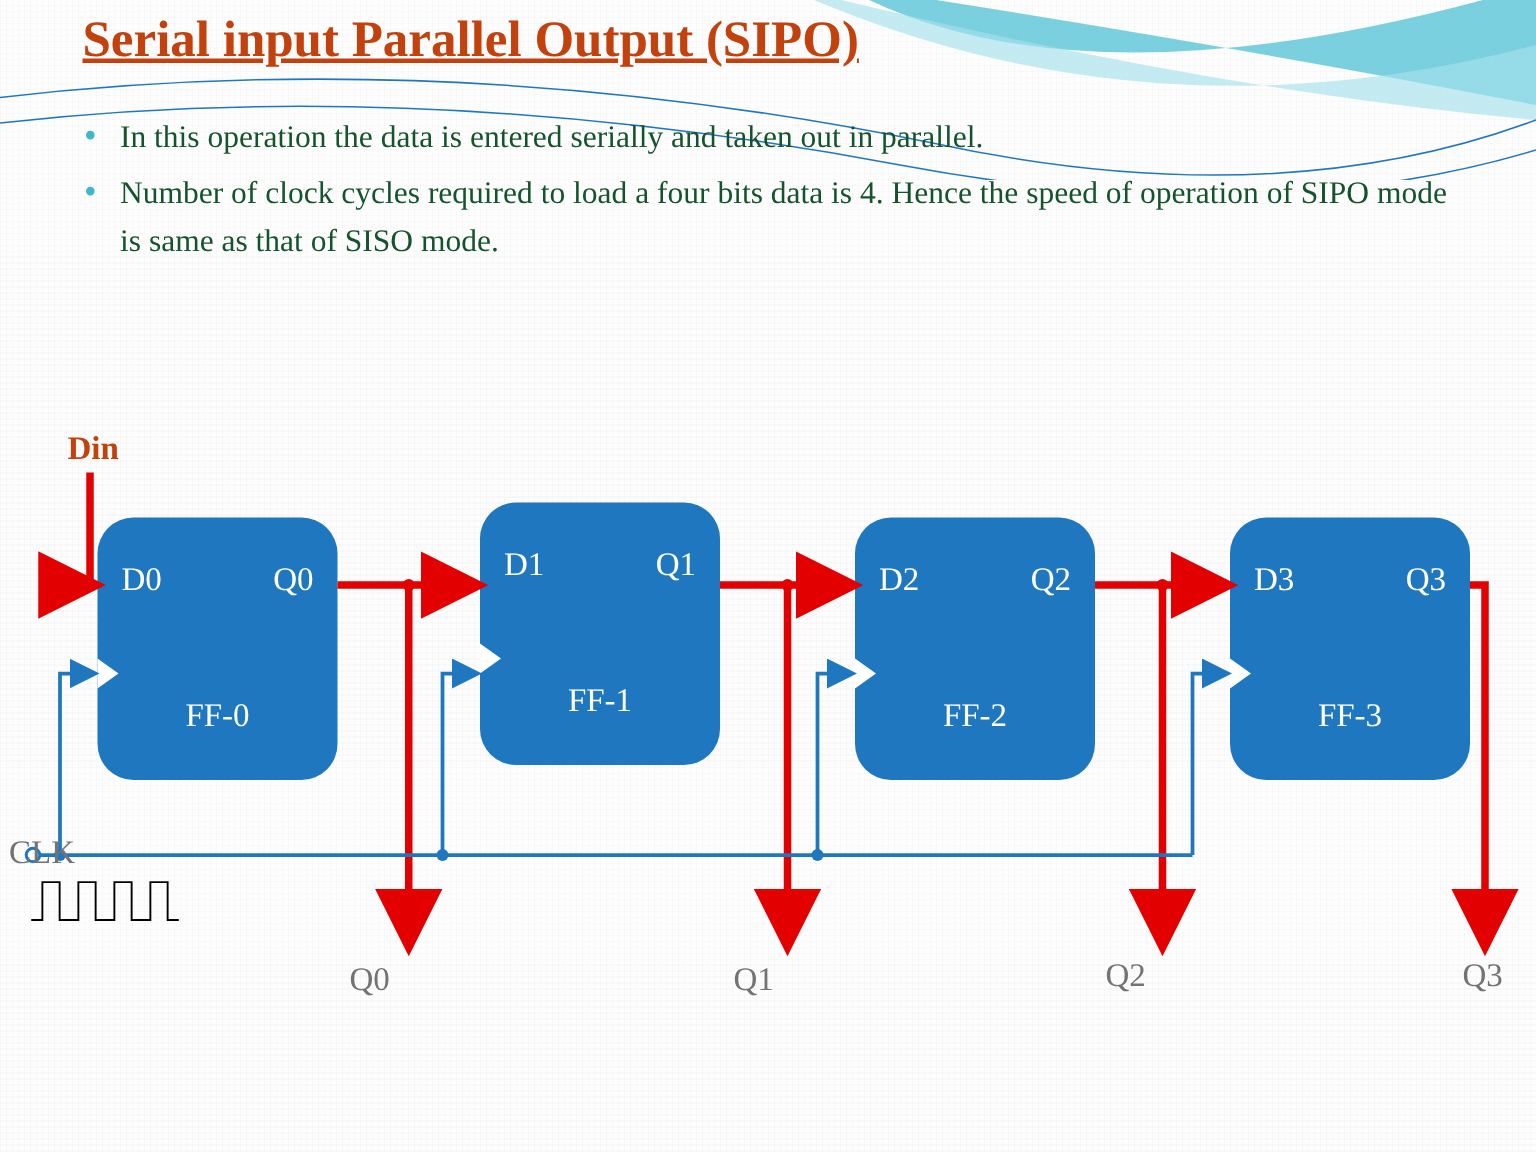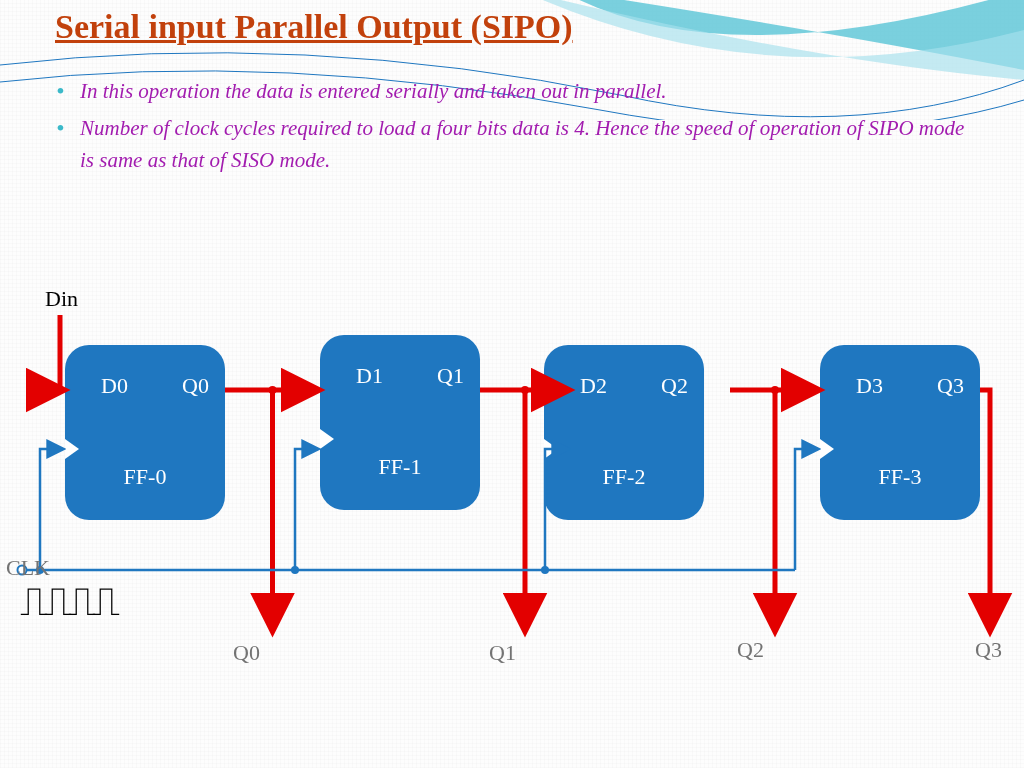--- a/index.html
+++ b/index.html
@@ -41,61 +41,60 @@
     left: 55px;
     top: 75px;
     width: 895px;
     margin: 0;
     padding: 0 0 0 25px;
     list-style: none;
   }
   ul.bullets li {
     font-size: 21px;
     line-height: 1.55;
-    color: #a21caf;
+    color: #14532d;
     position: relative;
     margin-bottom: 4px;
-    font-style: italic;
   }
   ul.bullets li::before {
     content: "•";
     position: absolute;
     left: -24px;
     top: 0;
     color: #3bb9c9;
     font-size: 24px;
     line-height: 1.35;
   }
   .ff {
     position: absolute;
     width: 160px;
     height: 175px;
     background: #1f77c0;
     border-radius: 24px;
     color: #fff;
     font-size: 22px;
   }
-  .ff .d-label { position: absolute; left: 16px;  top: 28px; margin-left: 20px; }
+  .ff .d-label { position: absolute; left: 16px;  top: 28px; }
   .ff .q-label { position: absolute; right: 16px; top: 28px; }
   .ff .name    { position: absolute; width: 100%; text-align: center; bottom: 30px; margin-top: 28px; }
   .clk-tri {
     position: absolute;
     left: 0;
     top: 94px;
     width: 0; height: 0;
     border-top: 10px solid transparent;
     border-bottom: 10px solid transparent;
     border-left: 14px solid #fff;
   }
   .label {
     position: absolute;
     font-size: 22px;
     color: #737373;
   }
-  .label.red { color: #000000; }
+  .label.red { color: #c2410c; font-weight: bold; }
   .wave {
     position: absolute;
     font-family: monospace;
     font-size: 40px;
     letter-spacing: -4px;
     color: #000;
   }
   svg.diagram {
     position: absolute;
     left: 0; top: 0;
@@ -126,21 +125,21 @@
       <span class="q-label">Q0</span>
       <span class="name">FF-0</span>
       <span class="clk-tri"></span>
     </div>
     <div class="ff" style="left: 320px; top: 335px;">
       <span class="d-label">D1</span>
       <span class="q-label">Q1</span>
       <span class="name">FF-1</span>
       <span class="clk-tri"></span>
     </div>
-    <div class="ff" style="left: 544px; top: 345px;">
+    <div class="ff" style="left: 570px; top: 345px;">
       <span class="d-label">D2</span>
       <span class="q-label">Q2</span>
       <span class="name">FF-2</span>
       <span class="clk-tri"></span>
     </div>
     <div class="ff" style="left: 820px; top: 345px;">
       <span class="d-label">D3</span>
       <span class="q-label">Q3</span>
       <span class="name">FF-3</span>
       <span class="clk-tri"></span>

